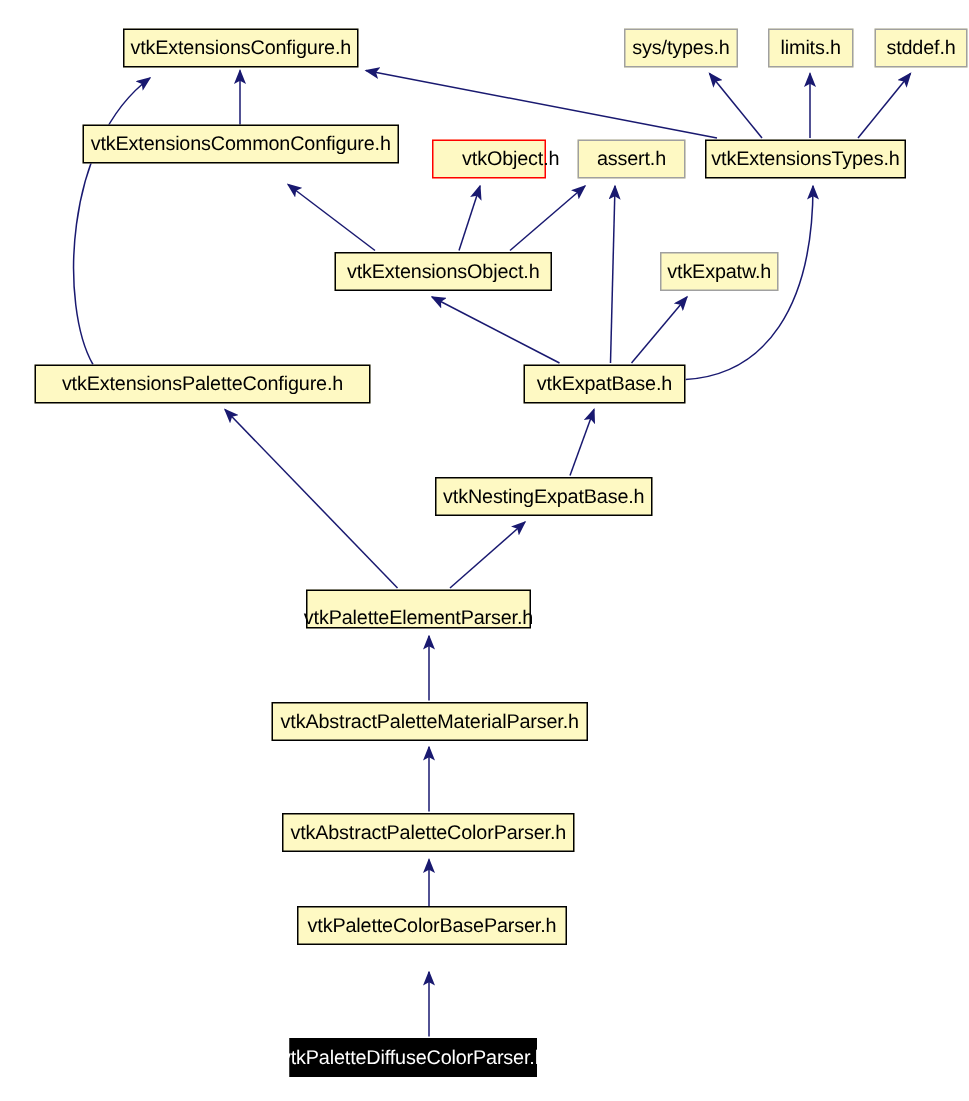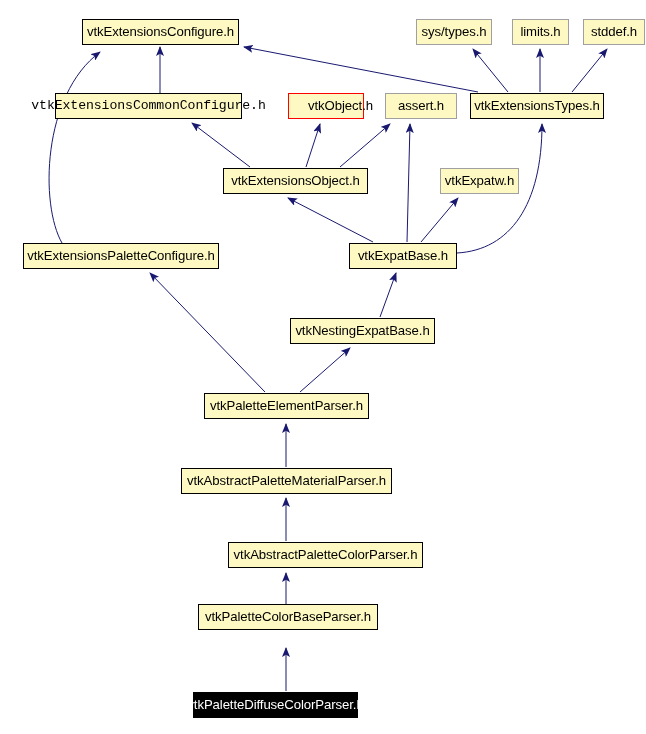--- a/index.html
+++ b/index.html
@@ -100,54 +100,54 @@
       </div>
       <div class="node sys" style="left: 416px; top: 19px; width: 76px;">
         <span class="node-label">sys/types.h</span>
       </div>
       <div class="node sys" style="left: 512px; top: 19px; width: 57px;">
         <span class="node-label">limits.h</span>
       </div>
       <div class="node sys" style="left: 583px; top: 19px; width: 62px;">
         <span class="node-label">stddef.h</span>
       </div>
-      <div class="node " style="left: 55px; top: 93px; width: 187px; font-family: Liberation Mono, monospace;">
+      <div class="node " style="left: 55px; top: 83px; width: 211px;">
         <span class="node-label">vtkExtensionsCommonConfigure.h</span>
       </div>
       <div class="node highlight-red" style="left: 288px; top: 93px; width: 76px;">
         <span class="node-label">vtkObject.h</span>
       </div>
       <div class="node sys" style="left: 385px; top: 93px; width: 72px;">
         <span class="node-label">assert.h</span>
       </div>
       <div class="node " style="left: 470px; top: 93px; width: 134px;">
         <span class="node-label">vtkExtensionsTypes.h</span>
       </div>
       <div class="node " style="left: 223px; top: 168px; width: 145px;">
         <span class="node-label">vtkExtensionsObject.h</span>
       </div>
       <div class="node sys" style="left: 440px; top: 168px; width: 79px;">
         <span class="node-label">vtkExpatw.h</span>
       </div>
-      <div class="node " style="left: 23px; top: 243px; width: 196px;">
+      <div class="node " style="left: 23px; top: 243px; width: 224px;">
         <span class="node-label">vtkExtensionsPaletteConfigure.h</span>
       </div>
       <div class="node " style="left: 349px; top: 243px; width: 108px;">
         <span class="node-label">vtkExpatBase.h</span>
       </div>
       <div class="node " style="left: 290px; top: 318px; width: 145px;">
         <span class="node-label">vtkNestingExpatBase.h</span>
       </div>
-      <div class="node " style="left: 204px; top: 393px; width: 165px;">
+      <div class="node " style="left: 204px; top: 393px; width: 150px; align-items: flex-end;">
         <span class="node-label">vtkPaletteElementParser.h</span>
       </div>
       <div class="node " style="left: 181px; top: 468px; width: 211px;">
         <span class="node-label">vtkAbstractPaletteMaterialParser.h</span>
       </div>
-      <div class="node " style="left: 188px; top: 542px; width: 195px; margin-left: 40px;">
+      <div class="node " style="left: 188px; top: 542px; width: 195px;">
         <span class="node-label">vtkAbstractPaletteColorParser.h</span>
       </div>
       <div class="node " style="left: 198px; top: 604px; width: 180px;">
         <span class="node-label">vtkPaletteColorBaseParser.h</span>
       </div>
       <div class="node current" style="left: 193px; top: 692px; width: 165px;">
         <span class="node-label">vtkPaletteDiffuseColorParser.h</span>
       </div>
     </div>
 

